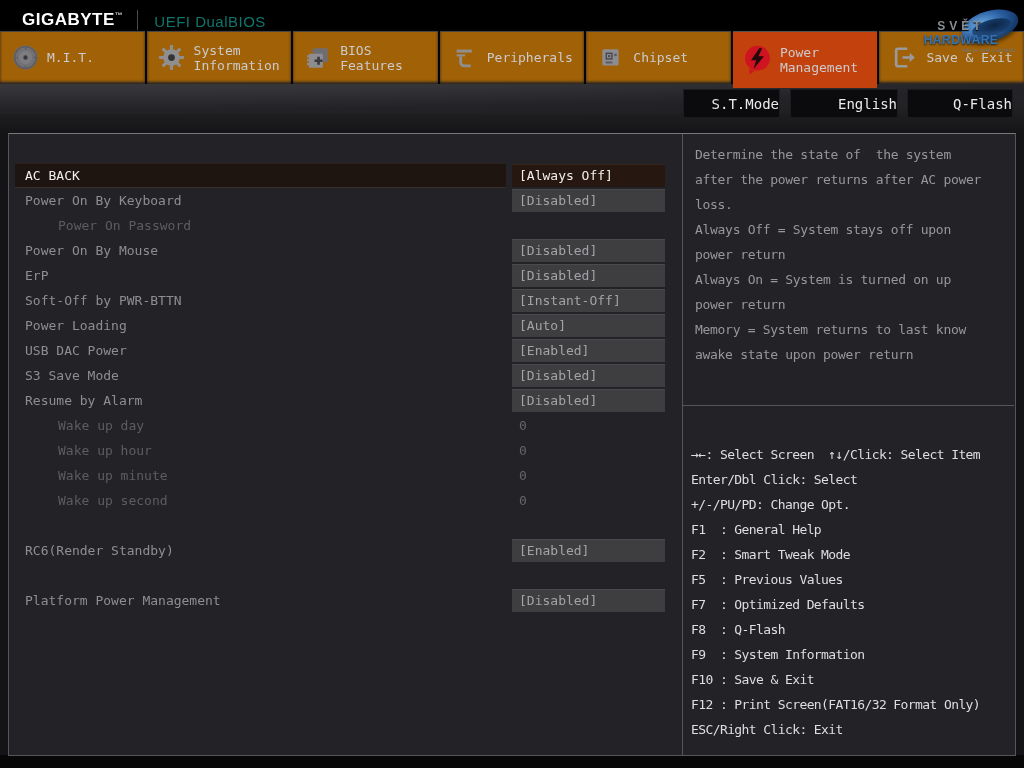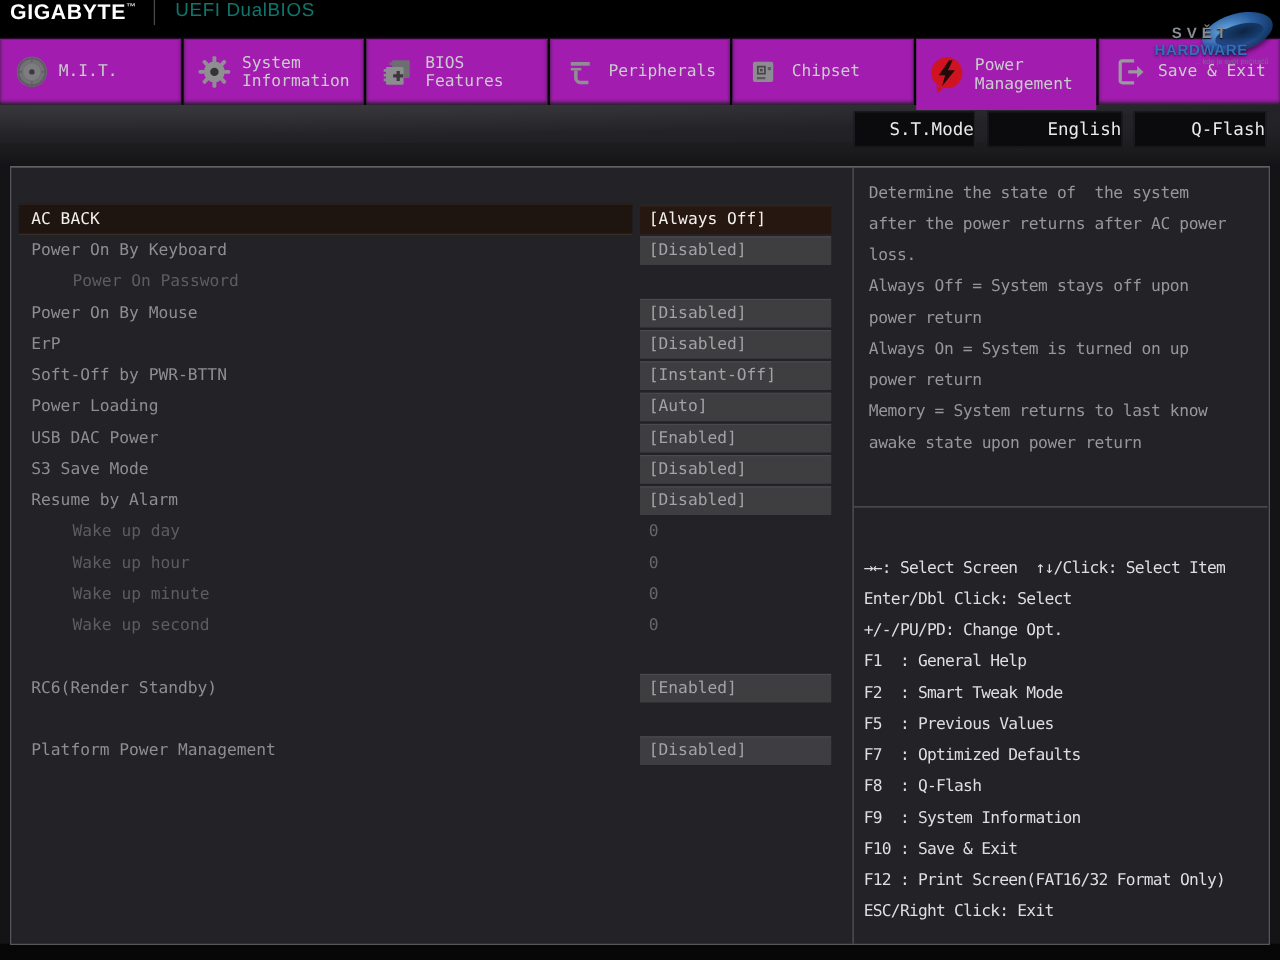--- a/index.html
+++ b/index.html
@@ -2,33 +2,33 @@
 <html><head>
 <meta charset="utf-8">
 <style>
   html,body{margin:0;padding:0;background:#000;}
   body{width:1024px;height:768px;position:relative;overflow:hidden;
        font-family:"DejaVu Sans Mono",monospace;-webkit-font-smoothing:none;}
   .screen{position:absolute;inset:0;background:#141416;}
 
   
   .topbar{position:absolute;left:0;top:0;width:1024px;height:30px;background:#000;
-          display:flex;align-items:flex-start;padding-left:8px;box-sizing:border-box;}
+          display:flex;align-items:flex-end;padding-left:22px;box-sizing:border-box;}
   .brand{font-family:"Liberation Sans",sans-serif;font-weight:bold;font-size:17px;
          color:#fff;letter-spacing:.5px;}
   .brand sup{font-size:8px;color:#cfcfcf;}
   .vline{width:1px;height:20px;background:#4a4a4a;margin:0 16px 0 14px;}
   .product{font-family:"Liberation Sans",sans-serif;font-size:15px;color:#0f766e;letter-spacing:.5px;}
 
   
   .tabbar{position:absolute;left:0;top:30px;width:1024px;height:58px;background:#050505;
           display:flex;gap:2px;}
-  .tab{flex:1;height:53px;margin-top:1px;background:#a21caf;display:flex;align-items:center;
+  .tab{flex:1;height:53px;margin-top:1px;background:#a16207;display:flex;align-items:center;
        cursor:pointer;box-shadow:inset 0 1px 0 #45454a, inset 0 -2px 3px #222225;}
-  .tab.active{background:#a21caf;height:57px;z-index:3;box-shadow:inset 0 1px 0 #505055;}
+  .tab.active{background:#c2410c;height:57px;z-index:3;box-shadow:inset 0 1px 0 #505055;}
   .tab-icon{width:36px;margin-left:7px;display:flex;justify-content:center;align-items:center;flex:0 0 36px;}
   .tab-label{font-size:13px;color:#cbcbce;line-height:15px;margin-left:4px;white-space:pre-line;}
 
   
   .band{position:absolute;left:0;top:84px;width:1024px;height:49px;
         background:linear-gradient(#29292c,#1b1b1e 75%,#141416);}
   .band::before{content:"";position:absolute;left:0;top:0;width:100%;height:30px;
         background:radial-gradient(150% 200% at 6% -60%, #414145 0%, #343438 42%, #232327 72%, rgba(20,20,22,0) 100%);}
 
   

